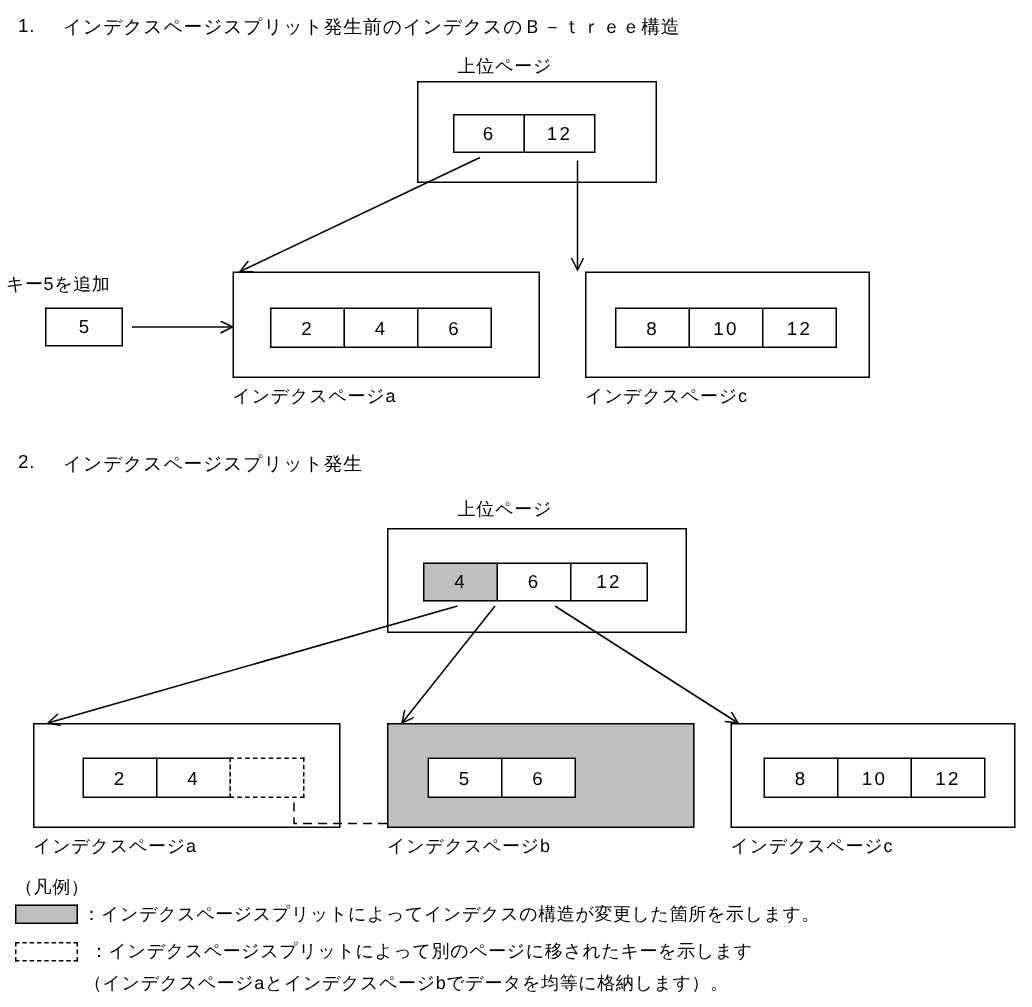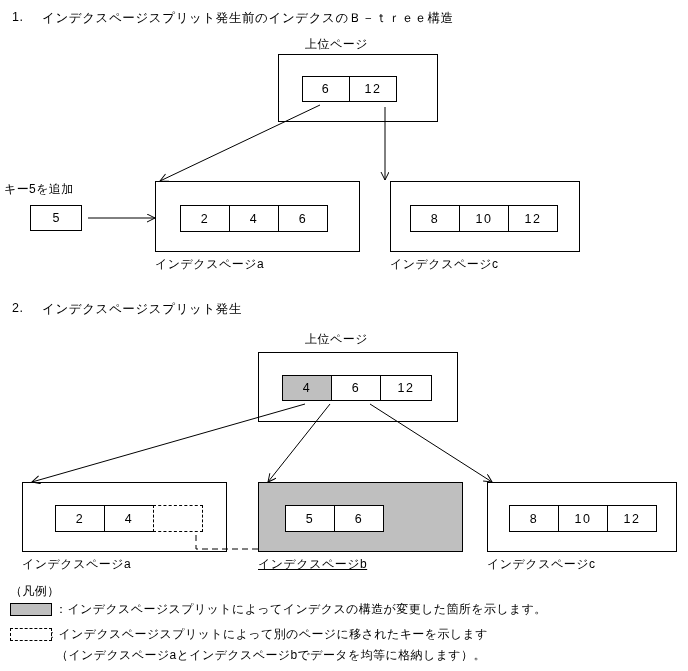--- a/index.html
+++ b/index.html
@@ -164,30 +164,30 @@
   <div class="cell" style="width:50px;height:27px;">4</div>
   <div class="cell dashed" style="width:50px;height:27px;"></div>
 </div>
 <div class="abs caption" style="left:22px; top:556px; width:205px;">インデクスページa</div>
 
 <div class="abs page-box shaded" style="left:258px; top:482px; width:205px; height:70px;"></div>
 <div class="cellrow" style="left:285px; top:505px;">
   <div class="cell" style="width:50px;height:27px;">5</div>
   <div class="cell" style="width:50px;height:27px;">6</div>
 </div>
-<div class="abs caption" style="left:258px; top:556px; width:205px;text-decoration:underline;">インデクスページb</div>
+<div class="abs caption" style="left:258px; top:556px; width:205px;">インデクスページb</div>
 
 <div class="abs page-box" style="left:487px; top:482px; width:190px; height:70px;"></div>
 <div class="cellrow" style="left:509px; top:505px;">
   <div class="cell" style="width:50px;height:27px;">8</div>
   <div class="cell" style="width:50px;height:27px;">10</div>
   <div class="cell" style="width:50px;height:27px;">12</div>
 </div>
 <div class="abs caption" style="left:487px; top:556px; width:190px;">インデクスページc</div>
 
 <div class="abs txt" style="left:10px; top:584px;">（凡例）</div>
 
 <div class="abs legend-swatch" style="left:10px; top:603px; width:42px; height:13px;"></div>
 <div class="abs txt" style="left:55px; top:602px;">：インデクスページスプリットによってインデクスの構造が変更した箇所を示します。</div>
 
 <div class="abs legend-dash" style="left:10px; top:628px; width:42px; height:13px;"></div>
-<div class="abs txt" style="left:46px; top:627px;text-align:right;">：インデクスページスプリットによって別のページに移されたキーを示します</div>
+<div class="abs txt" style="left:60px; top:627px;text-align:right;">：インデクスページスプリットによって別のページに移されたキーを示します</div>
 <div class="abs txt" style="left:56px; top:648px;">（インデクスページaとインデクスページbでデータを均等に格納します）。</div>
 
 </body></html>

